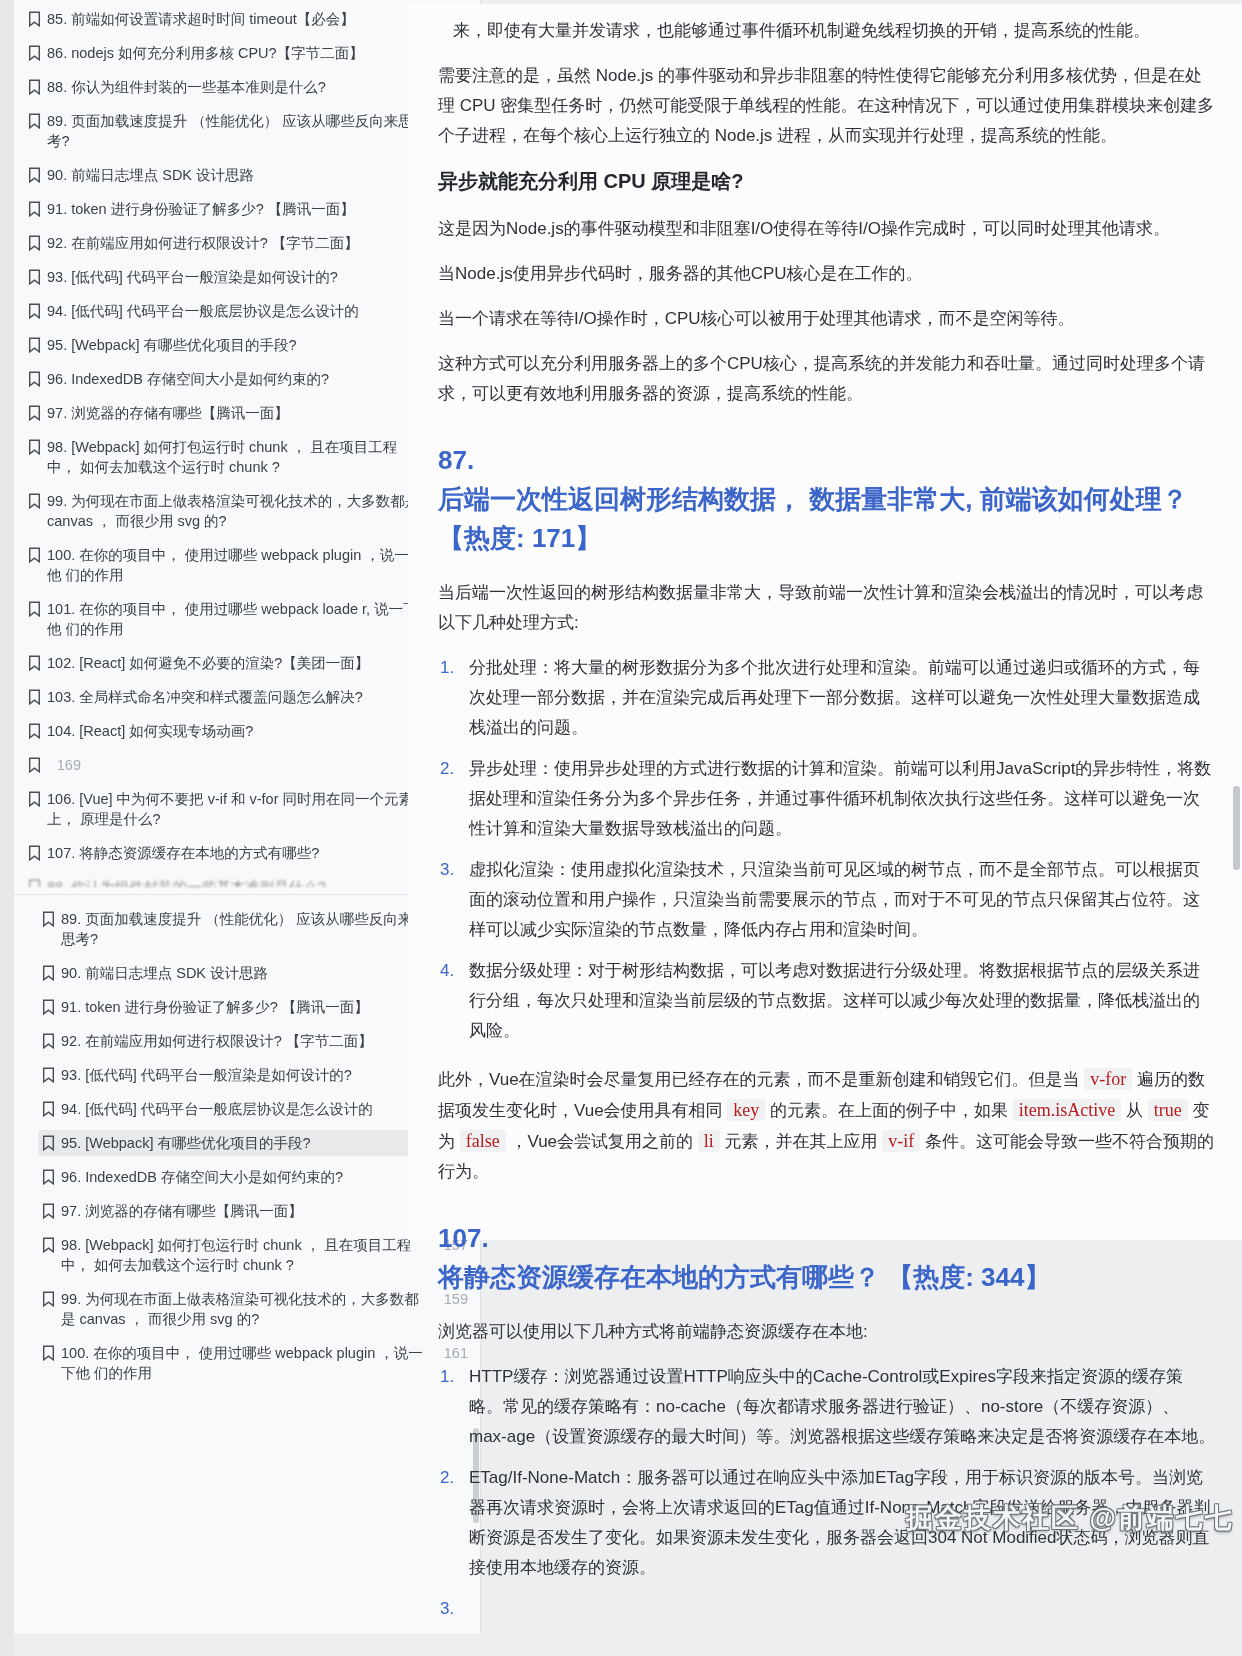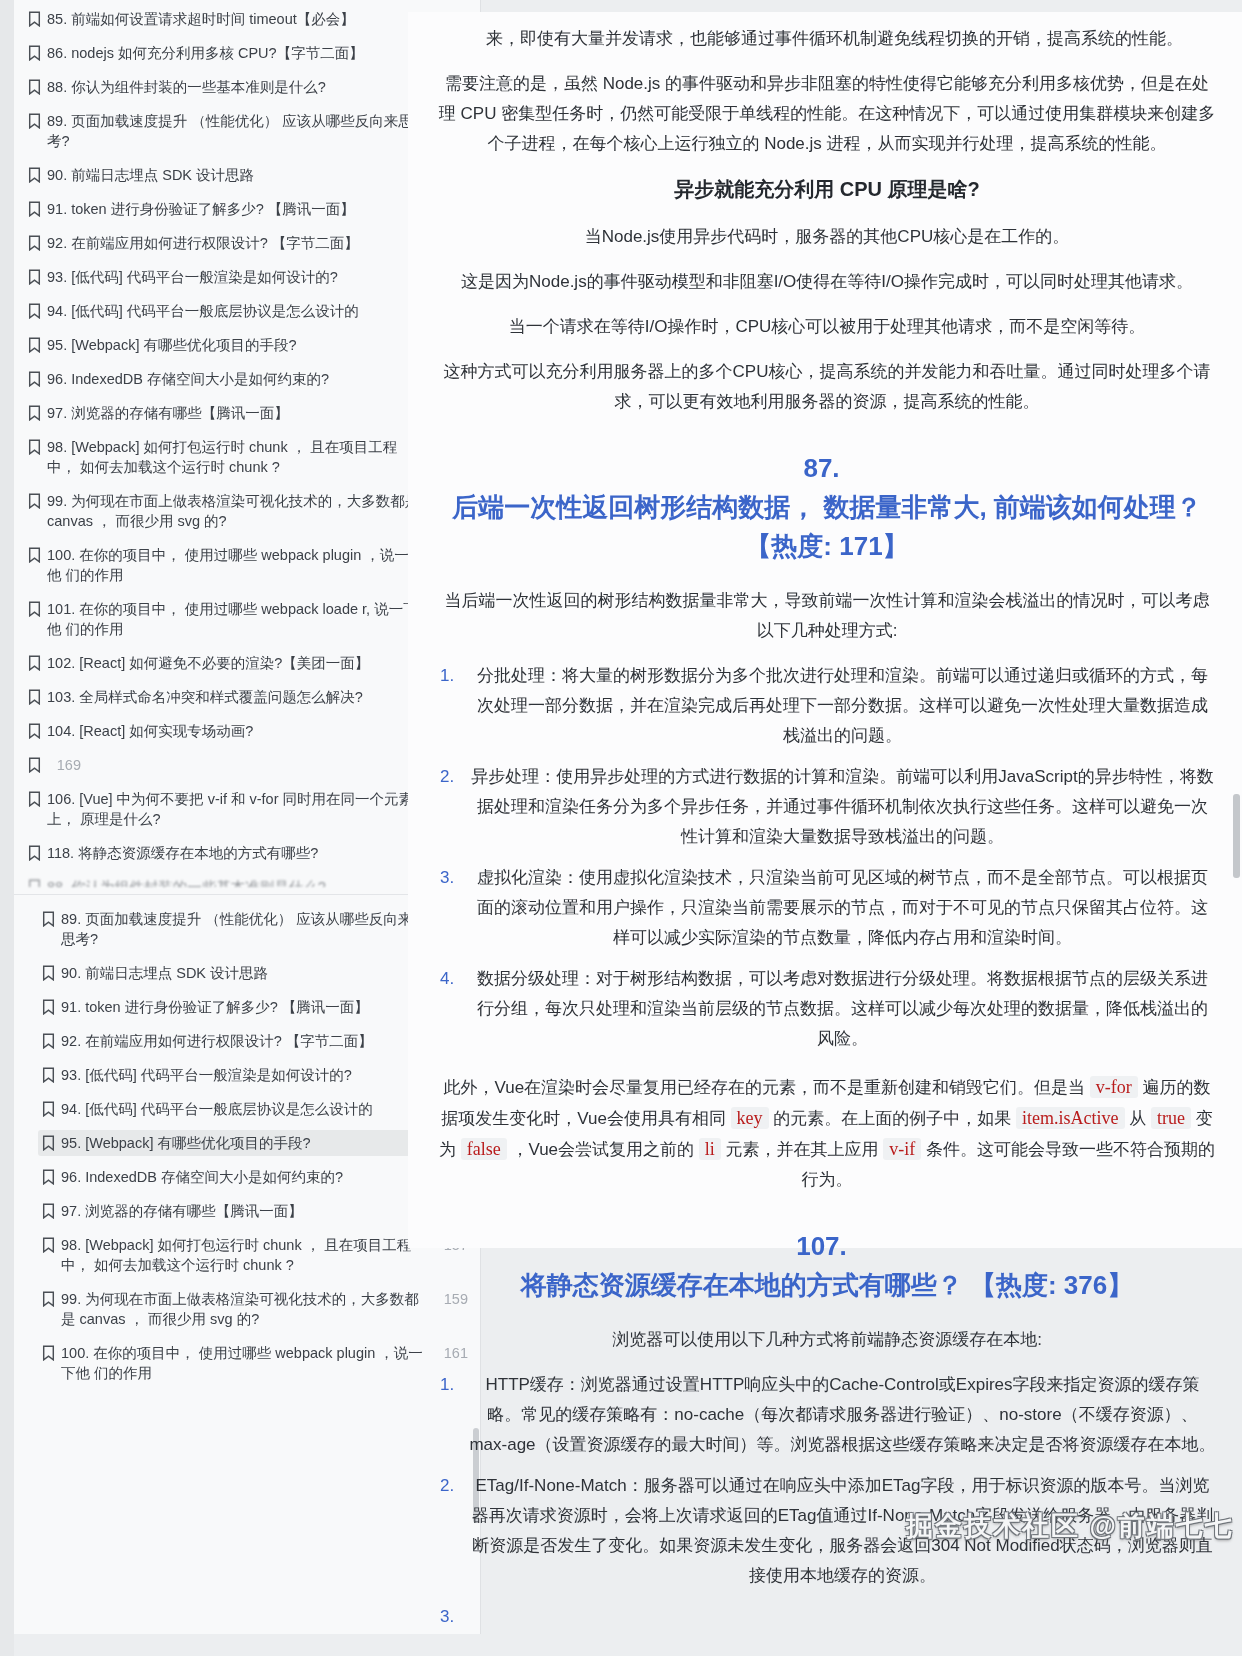--- a/index.html
+++ b/index.html
@@ -27,22 +27,22 @@
   .row .pg{flex:0 0 34px;text-align:right;color:#a6abb2;padding-right:2px}
   .row.boxed{border-color:#bfc4ca;background:#fbfbfc}
   .row.selected{background:#e7e9ea}
   .ghost-clip{height:13px;overflow:hidden;margin:0 6px 7px 10px;filter:blur(1.2px);opacity:.55}
   .seam{height:1px;background:#e3e5e8;margin:0 0 5px}
   .sb-thumb{position:absolute;width:6px;border-radius:3px;background:#cbced2}
   .sb-thumb.t1{right:1px;top:560px;height:140px}
   .sb-thumb.t2{right:1px;top:1428px;height:95px}
   
   .main{
-    position:absolute;left:408px;top:12px;width:834px;height:1236px;
-    background:#fcfcfd;box-sizing:border-box;text-align:center;
+    position:absolute;left:408px;top:4px;width:834px;height:1236px;
+    background:#fcfcfd;box-sizing:border-box;
   }
   .content{
     position:relative;padding:12px 26px 0 30px;
     font-size:17px;line-height:30px;color:#2e3238;
   }
   .para{margin:0 0 15px}
   .h3{font-size:20px;font-weight:bold;color:#24282e;margin:10px 0 18px}
   .h2{
     display:flex;font-size:26px;line-height:39px;font-weight:bold;
     color:#3b65c9;margin:32px 0 20px;flex-direction:column;
@@ -257,21 +257,21 @@
     </span>
     <span class="txt">106. [Vue] 中为何不要把 v-if 和 v-for 同时用在同一个元素 上， 原理是什么?</span>
     <span class="pg">170</span>
   </div>
       <div class="row">
     <span class="bm">
       <svg width="13" height="16" viewBox="0 0 16 20">
         <path d="M2 1.5 h12 v17 l-6 -4.6 l-6 4.6 z" fill="none" stroke="#4a4f55" stroke-width="1.8"></path>
       </svg>
     </span>
-    <span class="txt">118. 将静态资源缓存在本地的方式有哪些?</span>
+    <span class="txt">107. 将静态资源缓存在本地的方式有哪些?</span>
     <span class="pg">171</span>
   </div>
     </div>
   <div class="ghost-clip" id="ghost">
       <div class="row">
     <span class="bm">
       <svg width="13" height="16" viewBox="0 0 16 20">
         <path d="M2 1.5 h12 v17 l-6 -4.6 l-6 4.6 z" fill="none" stroke="#4a4f55" stroke-width="1.8"></path>
       </svg>
     </span>
@@ -392,39 +392,39 @@
     </div>
   <div class="sb-thumb t1"></div>
   <div class="sb-thumb t2"></div>
 </aside>
 
 <main class="main">
   <div class="content" id="content">
       <div class="para" style="text-indent: 15px;">来，即使有大量并发请求，也能够通过事件循环机制避免线程切换的开销，提高系统的性能。</div>
       <div class="para">需要注意的是，虽然 Node.js 的事件驱动和异步非阻塞的特性使得它能够充分利用多核优势，但是在处理 CPU 密集型任务时，仍然可能受限于单线程的性能。在这种情况下，可以通过使用集群模块来创建多个子进程，在每个核心上运行独立的 Node.js 进程，从而实现并行处理，提高系统的性能。</div>
       <div class="h3">异步就能充分利用 CPU 原理是啥?</div>
+      <div class="para">这是因为Node.js的事件驱动模型和非阻塞I/O使得在等待I/O操作完成时，可以同时处理其他请求。</div>
       <div class="para">当Node.js使用异步代码时，服务器的其他CPU核心是在工作的。</div>
-      <div class="para">这是因为Node.js的事件驱动模型和非阻塞I/O使得在等待I/O操作完成时，可以同时处理其他请求。</div>
       <div class="para">当一个请求在等待I/O操作时，CPU核心可以被用于处理其他请求，而不是空闲等待。</div>
       <div class="para">这种方式可以充分利用服务器上的多个CPU核心，提高系统的并发能力和吞吐量。通过同时处理多个请求，可以更有效地利用服务器的资源，提高系统的性能。</div>
       <div class="h2">
         <span class="num">87.</span>
         <span>后端一次性返回树形结构数据， 数据量非常大, 前端该如何处理？ 【热度: 171】</span>
       </div>
       <div class="para">当后端一次性返回的树形结构数据量非常大，导致前端一次性计算和渲染会栈溢出的情况时，可以考虑以下几种处理方式:</div>
       <div class="olist">
         <div class="oli"><span class="n">1.</span><span>分批处理：将大量的树形数据分为多个批次进行处理和渲染。前端可以通过递归或循环的方式，每次处理一部分数据，并在渲染完成后再处理下一部分数据。这样可以避免一次性处理大量数据造成栈溢出的问题。</span></div>
         <div class="oli"><span class="n">2.</span><span>异步处理：使用异步处理的方式进行数据的计算和渲染。前端可以利用JavaScript的异步特性，将数据处理和渲染任务分为多个异步任务，并通过事件循环机制依次执行这些任务。这样可以避免一次性计算和渲染大量数据导致栈溢出的问题。</span></div>
         <div class="oli"><span class="n">3.</span><span>虚拟化渲染：使用虚拟化渲染技术，只渲染当前可见区域的树节点，而不是全部节点。可以根据页面的滚动位置和用户操作，只渲染当前需要展示的节点，而对于不可见的节点只保留其占位符。这样可以减少实际渲染的节点数量，降低内存占用和渲染时间。</span></div>
         <div class="oli"><span class="n">4.</span><span>数据分级处理：对于树形结构数据，可以考虑对数据进行分级处理。将数据根据节点的层级关系进行分组，每次只处理和渲染当前层级的节点数据。这样可以减少每次处理的数据量，降低栈溢出的风险。</span></div>
       </div>
       <div class="para">此外，Vue在渲染时会尽量复用已经存在的元素，而不是重新创建和销毁它们。但是当 <code class="ic">v-for</code> 遍历的数据项发生变化时，Vue会使用具有相同 <code class="ic">key</code> 的元素。在上面的例子中，如果 <code class="ic">item.isActive</code> 从 <code class="ic">true</code> 变为 <code class="ic">false</code> ，Vue会尝试复用之前的 <code class="ic">li</code> 元素，并在其上应用 <code class="ic">v-if</code> 条件。这可能会导致一些不符合预期的行为。</div>
       <div class="h2">
         <span class="num">107.</span>
-        <span>将静态资源缓存在本地的方式有哪些？ 【热度: 376】</span>
+        <span>将静态资源缓存在本地的方式有哪些？ 【热度: 344】</span>
       </div>
       <div class="para">浏览器可以使用以下几种方式将前端静态资源缓存在本地:</div>
       <div class="olist">
         <div class="oli"><span class="n">1.</span><span>HTTP缓存：浏览器通过设置HTTP响应头中的Cache-Control或Expires字段来指定资源的缓存策略。常见的缓存策略有：no-cache（每次都请求服务器进行验证）、no-store（不缓存资源）、max-age（设置资源缓存的最大时间）等。浏览器根据这些缓存策略来决定是否将资源缓存在本地。</span></div>
         <div class="oli"><span class="n">2.</span><span>ETag/If-None-Match：服务器可以通过在响应头中添加ETag字段，用于标识资源的版本号。当浏览器再次请求资源时，会将上次请求返回的ETag值通过If-None-Match字段发送给服务器，由服务器判断资源是否发生了变化。如果资源未发生变化，服务器会返回304 Not Modified状态码，浏览器则直接使用本地缓存的资源。</span></div>
         <div class="oli">
           <span class="n">3.</span>
         </div>
       </div>
     </div>

